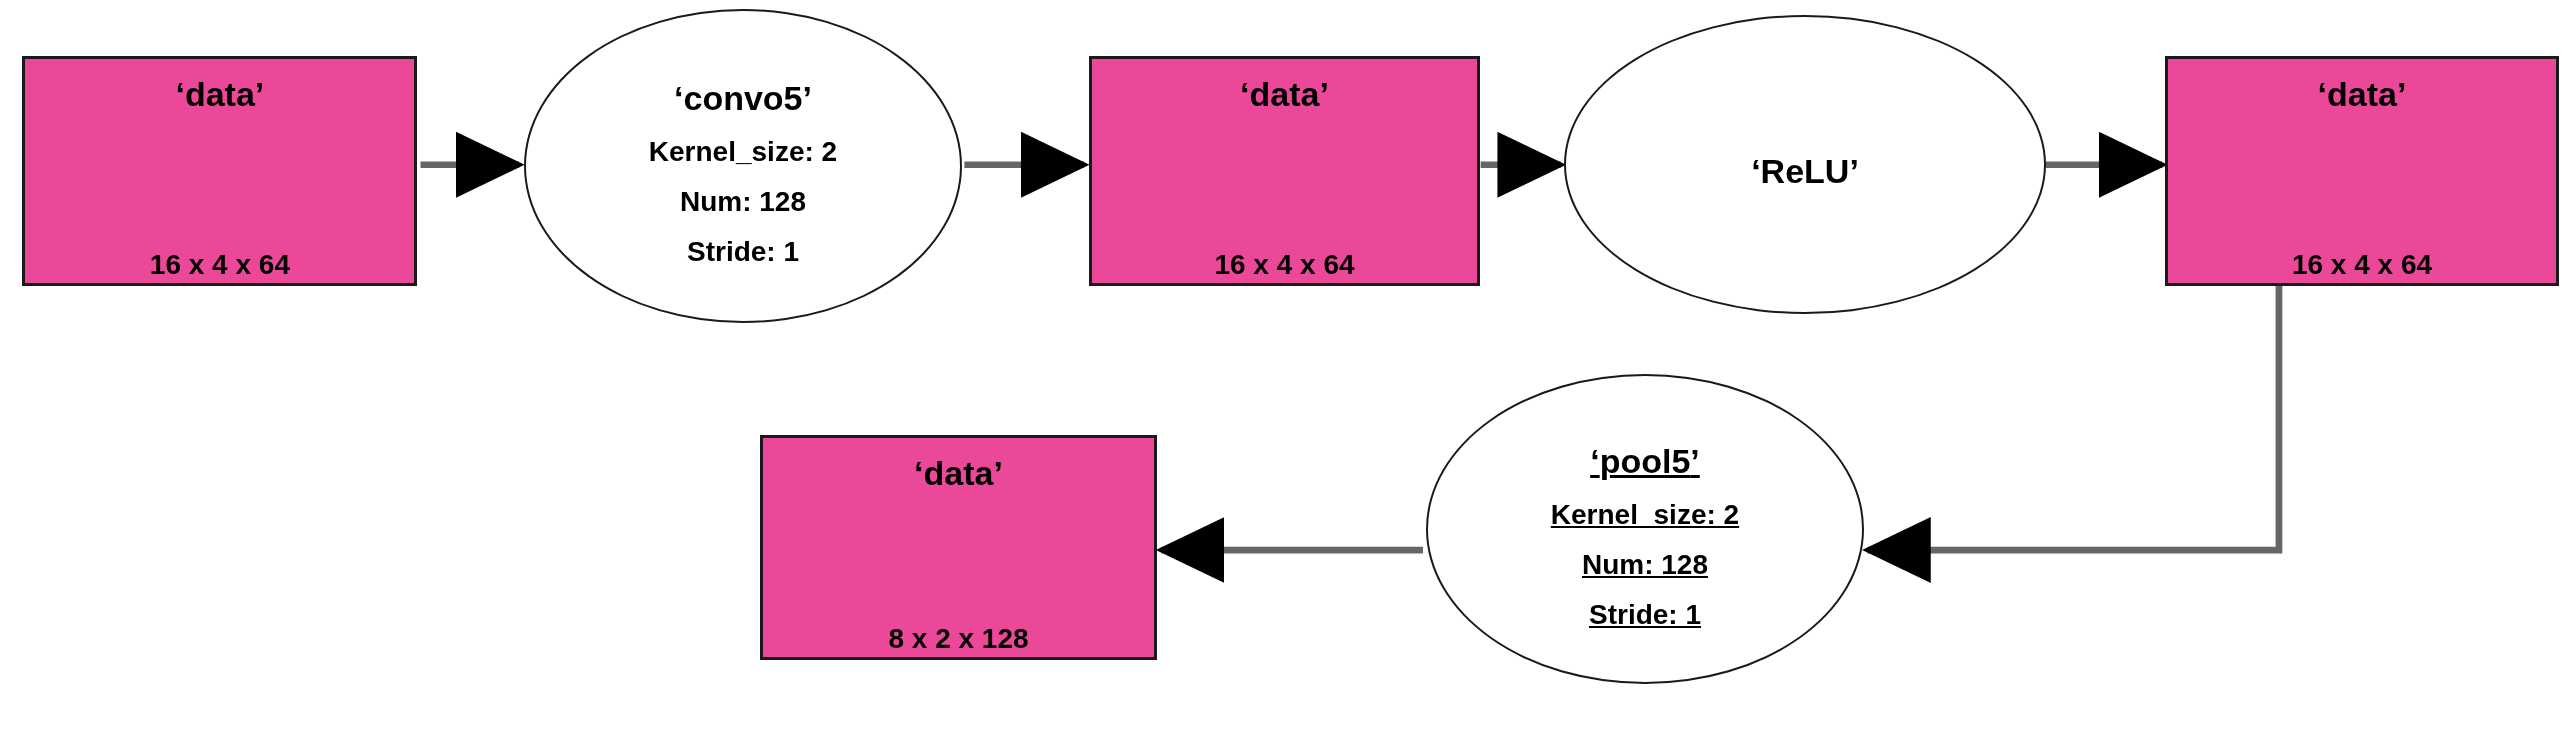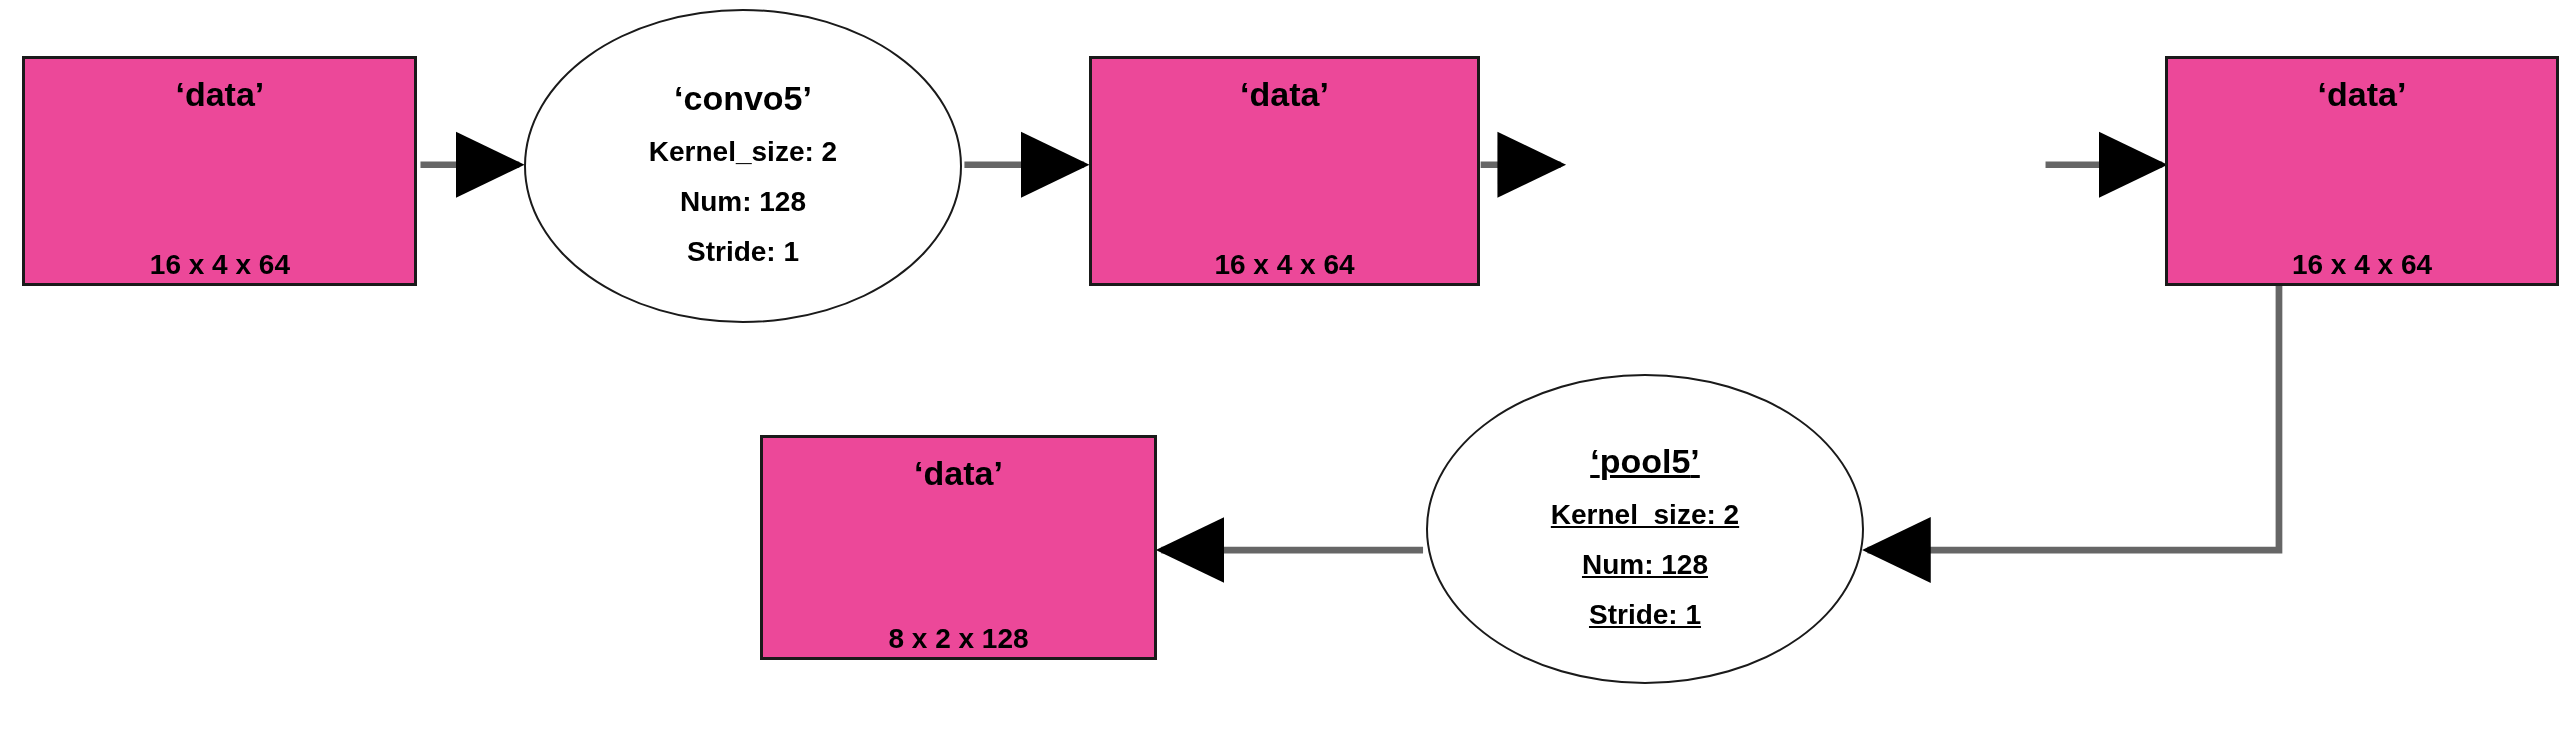--- a/index.html
+++ b/index.html
@@ -93,20 +93,23 @@
     <span class="node-line t-md">Kernel_size: 2</span>
     <span class="node-line t-md">Num: 128</span>
     <span class="node-line t-md">Stride: 1</span>
   </div>
 
   <div class="node rect" style="left:1089px; top:56px; width:391px; height:230px;">
     <span class="node-line t-lg quoted">data</span>
     <span class="node-line t-md">16 x 4 x 64</span>
   </div>
 
+  <div class="node ellipse" style="left:1564px; top:15px; width:482px; height:299px;">
+    <span class="node-line t-lg quoted">ReLU</span>
+  </div>
 
   <div class="node rect" style="left:2165px; top:56px; width:394px; height:230px;">
     <span class="node-line t-lg quoted">data</span>
     <span class="node-line t-md">16 x 4 x 64</span>
   </div>
 
   <div class="node ellipse" style="left:1426px; top:374px; width:438px; height:310px;text-decoration:underline;">
     <span class="node-line t-lg quoted">pool5</span>
     <span class="node-line t-md">Kernel_size: 2</span>
     <span class="node-line t-md">Num: 128</span>

